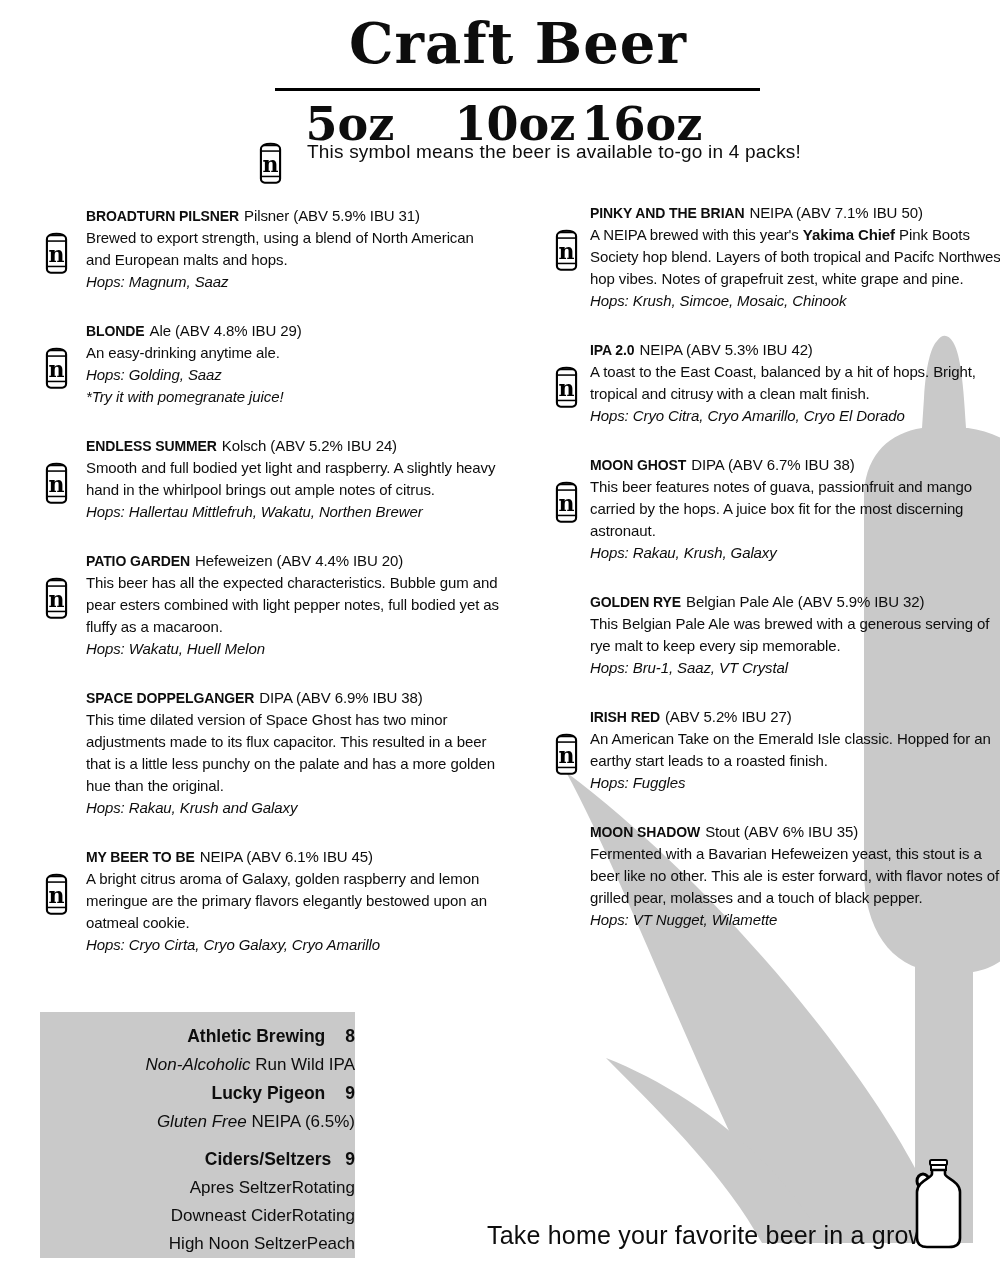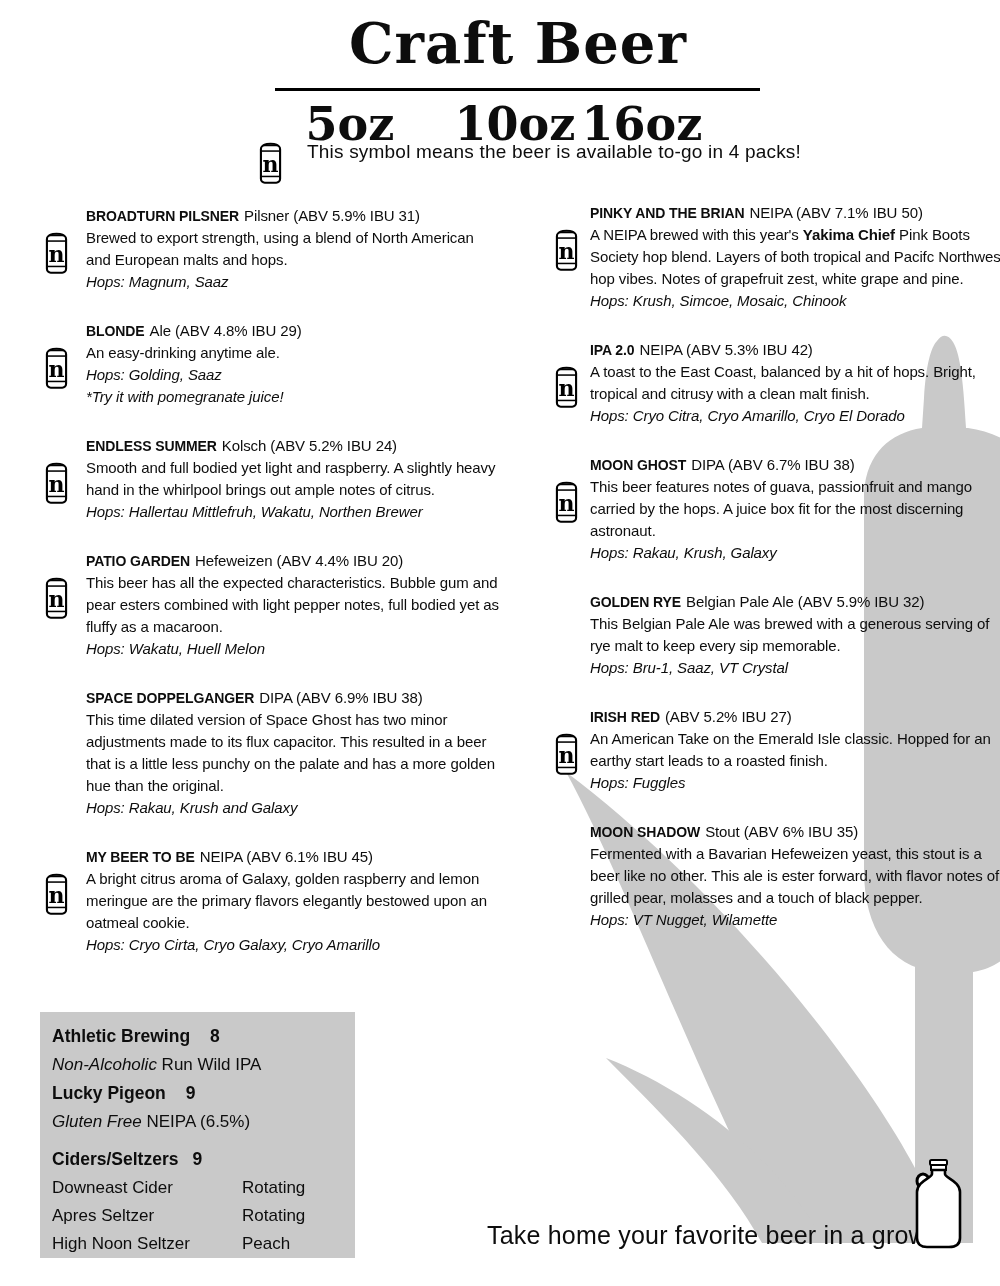--- a/index.html
+++ b/index.html
@@ -27,21 +27,21 @@
   #col-right .beer{padding-left:35px;}
   .can{position:absolute;left:0;top:24px;}
   .bname{font-weight:bold;font-size:14px;}
   .bmeta{margin-left:5px;}
   .bdesc b{font-weight:bold;}
   .bhops,.bextra{font-style:italic;}
 
   
   .na-box{position:absolute;left:22px;top:1012px;width:315px;height:246px;
           background:var(--box,#c9c9c9);padding:10px 0 0 12px;box-sizing:border-box;}
-  .na-line{font-size:17px;line-height:28px;white-space:nowrap;}
+  .na-line{font-size:17px;line-height:28px;white-space:nowrap;text-align:right;}
   .na-label{font-weight:bold;font-size:17.5px;}
   .na-price{font-weight:bold;font-size:17.5px;margin-left:20px;}
   .na-italic{font-style:italic;}
   .ciders-header{margin-top:9px;}
   .cider-name{display:inline-block;width:190px;}
 
   
   .growler-note{position:absolute;left:469px;top:1221px;font-size:25px;letter-spacing:.2px;}
   .growler{position:absolute;left:893px;top:1158px;}
 </style>
@@ -316,24 +316,24 @@
       <div class="na-line">
         <span class="na-label">Lucky Pigeon</span><span class="na-price">9</span>
       </div>
       <div class="na-line">
         <span class="na-italic">Gluten Free</span><span> NEIPA (6.5%)</span>
       </div>
       <div class="na-line ciders-header">
         <span class="na-label">Ciders/Seltzers</span><span class="na-price" style="margin-left:14px">9</span>
       </div>
       <div class="na-line">
+        <span class="cider-name">Apres Seltzer</span><span>Rotating</span>
+      </div>
+      <div class="na-line">
         <span class="cider-name">Downeast Cider</span><span>Rotating</span>
-      </div>
-      <div class="na-line">
-        <span class="cider-name">Apres Seltzer</span><span>Rotating</span>
       </div>
       <div class="na-line">
         <span class="cider-name">High Noon Seltzer</span><span>Peach</span>
       </div>
     </div>
 
     <div class="growler-note">Take home your favorite beer in a growler!</div>
 
     <span class="growler">
       <svg width="54" height="92" viewBox="0 0 54 92">

